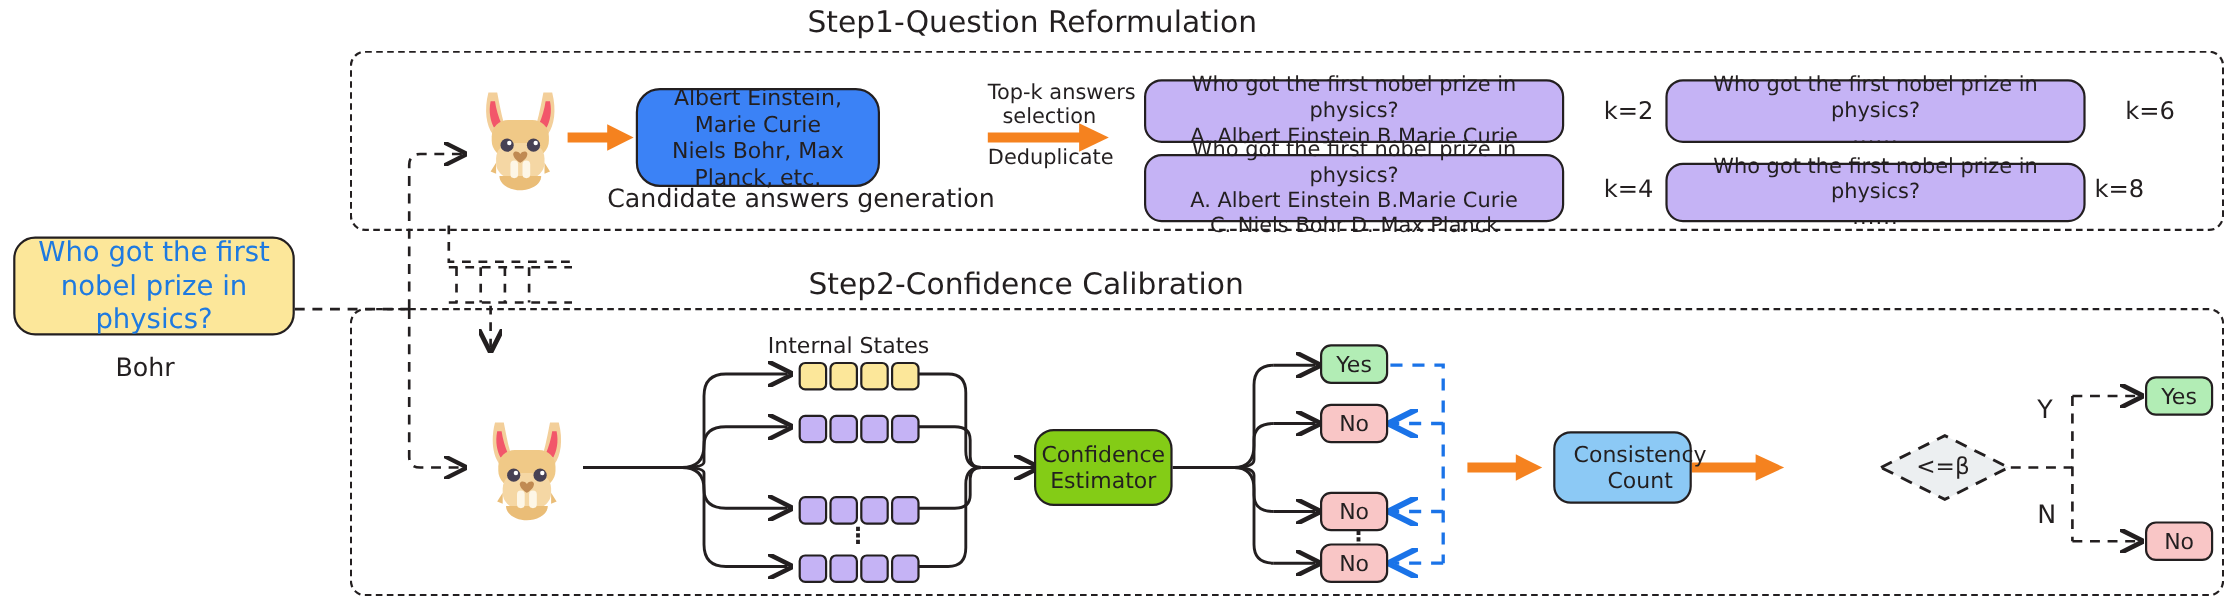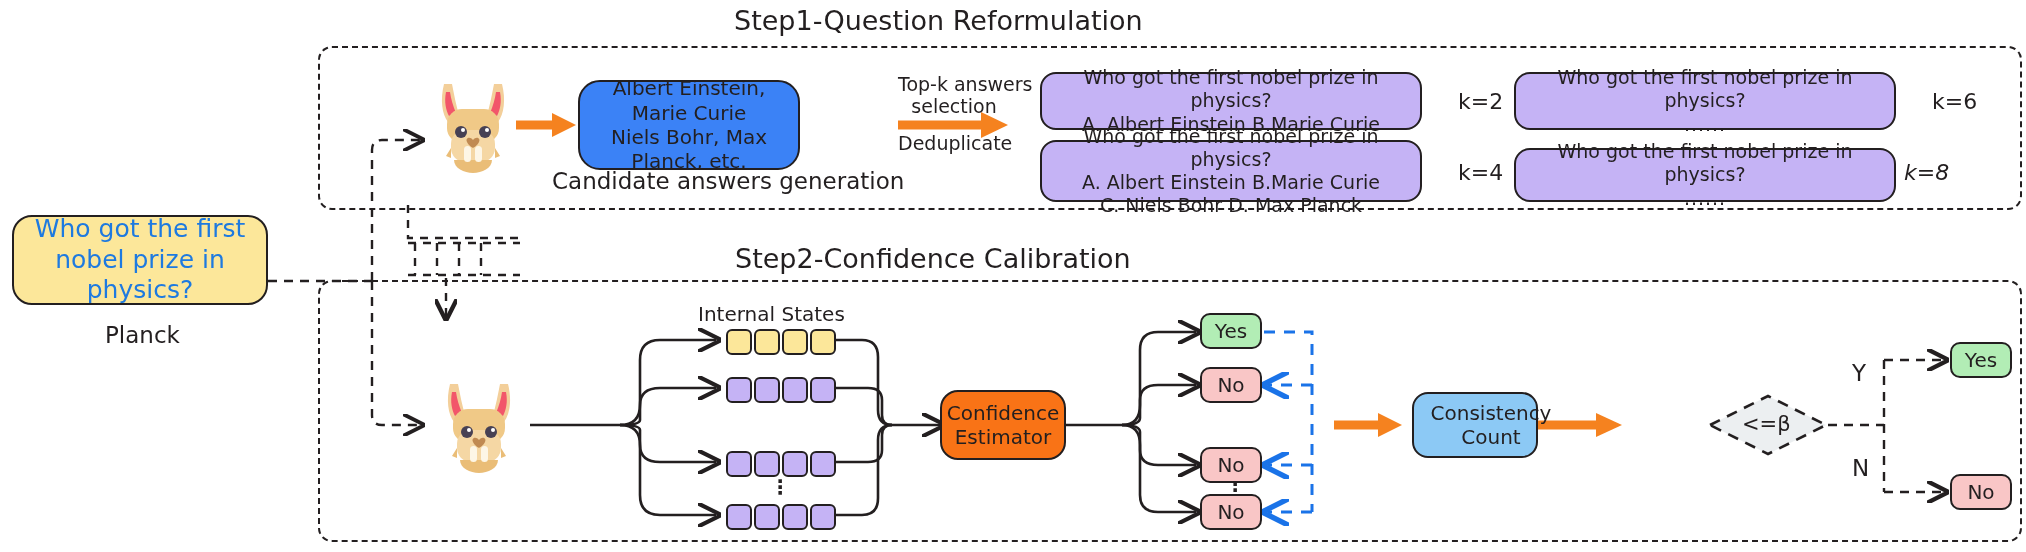--- a/index.html
+++ b/index.html
@@ -10,21 +10,21 @@
   .step-title{font-size:27px;font-weight:400;color:#231f20;white-space:nowrap;}
   
   .frame{border:2.5px dashed #231f20;border-radius:14px;}
   
   .node{box-sizing:border-box;border:2.6px solid #231f20;border-radius:16px;
         display:flex;align-items:center;justify-content:center;
         text-align:center;line-height:1.22;}
   .node.q{background:#fce79a;color:#1e7ae0;font-size:25px;border-radius:20px;}
   .node.cand{background:#3b82f6;font-size:20px;border-radius:22px;}
   .node.purple{background:#c5b3f5;font-size:19px;border-radius:16px;}
-  .node.est{background:#f97316;font-size:20px;border-radius:18px;}
+  .node.est{background:#84cc16;font-size:20px;border-radius:18px;}
   .node.cons{background:#8cc9f5;font-size:20px;border-radius:16px;}
   .node.yes{background:#b2edb5;font-size:20px;border-radius:10px;border-width:2.4px;}
   .node.no{background:#f9c6c6;font-size:20px;border-radius:10px;border-width:2.4px;}
   .plain-label{font-size:23px;color:#231f20;white-space:nowrap;}
   .small-label{font-size:19px;color:#231f20;white-space:nowrap;text-align:center;}
   .klabel{font-size:22px;color:#231f20;white-space:nowrap;margin-left:30px;}
   .dots{font-size:19px;letter-spacing:1px;}
   
   .staterow{display:flex;gap:2px;}
   .cell{width:22px;height:22px;border:2px solid #231f20;border-radius:6px;}
@@ -141,21 +141,21 @@
 <div class="abs frame" style="left:318px;top:280px;width:1700px;height:258px;"></div>
 
 <div class="abs step-title" style="left:734px;top:5px;">Step1-Question Reformulation</div>
 <div class="abs step-title" style="left:735px;top:243px;">Step2-Confidence Calibration</div>
 
 <div class="abs node q" style="left:12px;top:215px;width:256px;height:90px;padding:0 14px;">
   <div>
     <span>Who got the first nobel prize in physics?</span>
   </div>
 </div>
-<div class="abs plain-label" style="left:105px;top:322px;">Planck</div>
+<div class="abs plain-label" style="left:105px;top:322px;">Bohr</div>
 
 <div class="abs" style="left:430px;top:78px;width:86px;height:96px;">
   <svg viewBox="0 0 86 96" width="86" height="96">
     <path d="M14,6 C10,22 12,36 18,44 L30,40 C26,28 24,16 22,6 Z" fill="#f3cf9a"></path>
     <path d="M72,6 C76,22 74,36 68,44 L56,40 C60,28 62,16 64,6 Z" fill="#f3cf9a"></path>
     <path d="M16,14 C14,24 16,32 19,38 L26,35 C23,28 21,21 20,14 Z" fill="#f2566a"></path>
     <path d="M70,14 C72,24 70,32 67,38 L60,35 C63,28 65,21 66,14 Z" fill="#f2566a"></path>
     <rect x="17" y="31" width="52" height="34" rx="15" fill="#f0c987"></rect>
     <rect x="21" y="52" width="44" height="32" rx="14" fill="#f5d7a4"></rect>
     <path d="M21,70 L16,78 L21,80 Z" fill="#eabd77"></path>
@@ -207,21 +207,21 @@
   </div>
 </div>
 <div class="abs klabel" style="left:1428px;top:160px;">k=4</div>
 
 <div class="abs node purple" style="left:1514px;top:148px;width:382px;height:54px;padding:0 8px;">
   <div>
     <div>Who got the first nobel prize in physics?</div>
     <div class="dots">......</div>
   </div>
 </div>
-<div class="abs klabel" style="left:1874px;top:160px;font-style:italic;">k=8</div>
+<div class="abs klabel" style="left:1874px;top:160px;">k=8</div>
 
 <div class="abs" style="left:436px;top:378px;width:86px;height:96px;">
   <svg viewBox="0 0 86 96" width="86" height="96">
     <path d="M14,6 C10,22 12,36 18,44 L30,40 C26,28 24,16 22,6 Z" fill="#f3cf9a"></path>
     <path d="M72,6 C76,22 74,36 68,44 L56,40 C60,28 62,16 64,6 Z" fill="#f3cf9a"></path>
     <path d="M16,14 C14,24 16,32 19,38 L26,35 C23,28 21,21 20,14 Z" fill="#f2566a"></path>
     <path d="M70,14 C72,24 70,32 67,38 L60,35 C63,28 65,21 66,14 Z" fill="#f2566a"></path>
     <rect x="17" y="31" width="52" height="34" rx="15" fill="#f0c987"></rect>
     <rect x="21" y="52" width="44" height="32" rx="14" fill="#f5d7a4"></rect>
     <path d="M21,70 L16,78 L21,80 Z" fill="#eabd77"></path>

